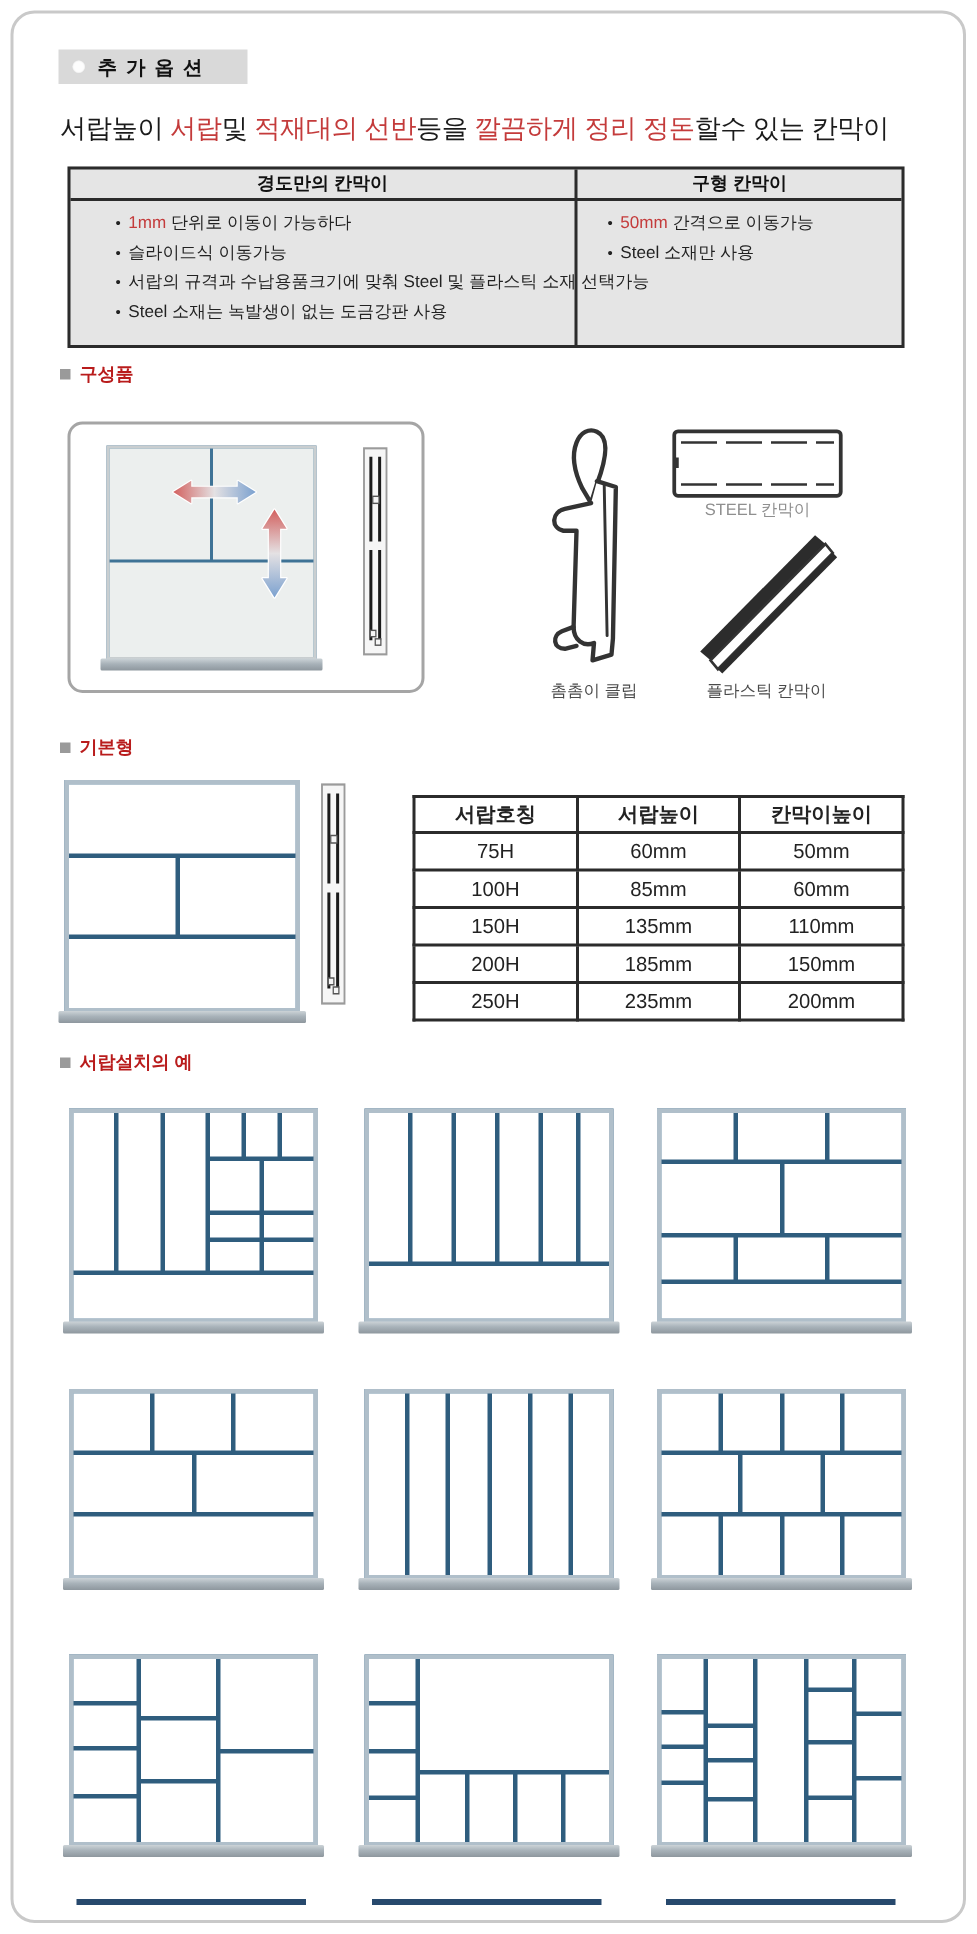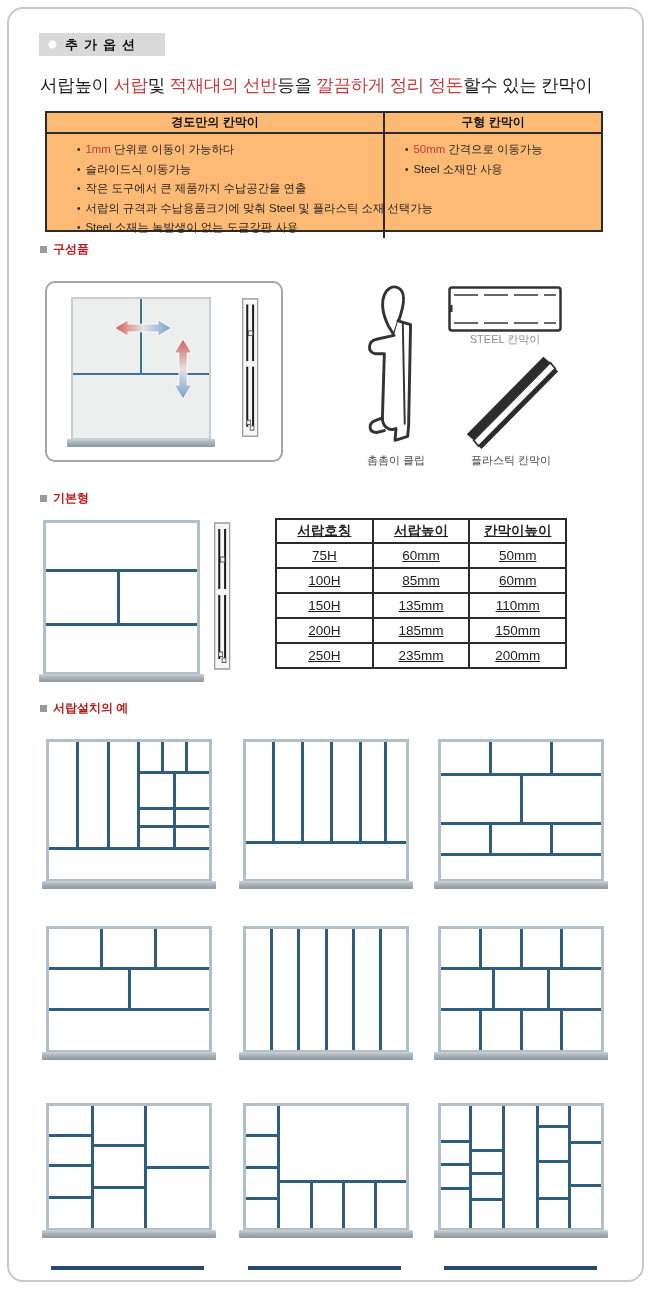--- a/index.html
+++ b/index.html
@@ -13,21 +13,21 @@
          display:flex;align-items:center;padding-left:9px;}
   .badge-dot{width:9px;height:9px;border-radius:50%;background:#fdfdfd;box-shadow:inset 0 0 1px #aaa;margin-right:8px;flex:none;}
   .badge-label{font-size:13px;font-weight:bold;letter-spacing:6px;color:#111;white-space:nowrap;}
 
   
   .title{position:absolute;left:40px;top:73px;font-size:17.5px;letter-spacing:-0.3px;white-space:nowrap;}
   .red{color:var(--red,#c43b3b);}
   .note .red{color:var(--noteRed,#d2605e);}
 
   
-  .cmp{position:absolute;left:45px;top:111px;width:558px;height:121px;border:2px solid #2b2b2b;background:#fdba74;
+  .cmp{position:absolute;left:45px;top:111px;width:558px;height:121px;border:2px solid #2b2b2b;background:#e5e5e5;
        display:flex;flex-direction:column;}
   .cmp-head{display:flex;height:21px;border-bottom:2px solid #2b2b2b;flex:none;}
   .cmp-hcell{display:flex;align-items:center;justify-content:center;font-size:12px;font-weight:bold;color:#111;}
   .cmp-head .c1,.cmp-body .c1{width:338px;border-right:2px solid #2b2b2b;flex:none;}
   .cmp-head .c2,.cmp-body .c2{flex:1;}
   .cmp-body{display:flex;flex:1;}
   .cmp-cell{padding-top:6px;font-size:11.4px;color:#222;}
   .cmp-body .c1{padding-left:30px;}
   .cmp-body .c2{padding-left:20px;}
   .bullet-item{line-height:18.6px;white-space:nowrap;}
@@ -63,21 +63,21 @@
   #clip-svg{position:absolute;left:352px;top:280px;width:88px;height:170px;}
   #steel-svg{position:absolute;left:448px;top:286px;width:114px;height:46px;}
   #plastic-svg{position:absolute;left:458px;top:344px;width:104px;height:108px;}
   .fig-label{position:absolute;font-size:11px;color:#4a4a4a;text-align:center;white-space:nowrap;}
   #label-clip{left:338px;top:453px;width:116px;}
   #label-steel{left:447px;top:332px;width:116px;color:#8f8f8f;}
   #label-plastic{left:450px;top:453px;width:122px;}
 
   
   #basic-drawer{left:43px;top:520px;width:157px;height:162px;}
-  .spec-table{position:absolute;left:275px;top:518px;width:292px;text-decoration:underline;}
+  .spec-table{position:absolute;left:275px;top:530px;width:328px;}
   .spec-table table{border-collapse:collapse;width:100%;table-layout:fixed;}
   .spec-table th,.spec-table td{border:2px solid #2b2b2b;text-align:center;font-size:13.5px;color:#222;height:25px;}
   .spec-table th{font-weight:bold;height:24px;}
 
   
   #ex1{left:46px;top:739px;width:166px;height:150px;}
   #ex2{left:243px;top:739px;width:166px;height:150px;}
   #ex3{left:438px;top:739px;width:166px;height:150px;}
   #ex4{left:46px;top:926px;width:166px;height:134px;}
   #ex5{left:243px;top:926px;width:166px;height:134px;}
@@ -104,21 +104,20 @@
 
   <div class="cmp">
     <div class="cmp-head">
       <div class="cmp-hcell c1">경도만의 칸막이</div>
       <div class="cmp-hcell c2">구형 칸막이</div>
     </div>
     <div class="cmp-body">
       <div class="cmp-cell c1">
           <div class="bullet-item"><span class="bdot">•</span><span class="red">1mm</span><span> 단위로 이동이 가능하다</span></div>
           <div class="bullet-item"><span class="bdot">•</span><span>슬라이드식 이동가능</span></div>
-          <div class="bullet-item"><span class="bdot">•</span><span>작은 도구에서 큰 제품까지 수납공간을 연출</span></div>
           <div class="bullet-item"><span class="bdot">•</span><span>서랍의 규격과 수납용품크기에 맞춰 Steel 및 플라스틱 소재 선택가능</span></div>
           <div class="bullet-item"><span class="bdot">•</span><span>Steel 소재는 녹발생이 없는 도금강판 사용</span></div>
         </div>
       <div class="cmp-cell c2">
           <div class="bullet-item"><span class="bdot">•</span><span class="red">50mm</span><span> 간격으로 이동가능</span></div>
           <div class="bullet-item"><span class="bdot">•</span><span>Steel  소재만 사용</span></div>
         </div>
     </div>
   </div>
 

